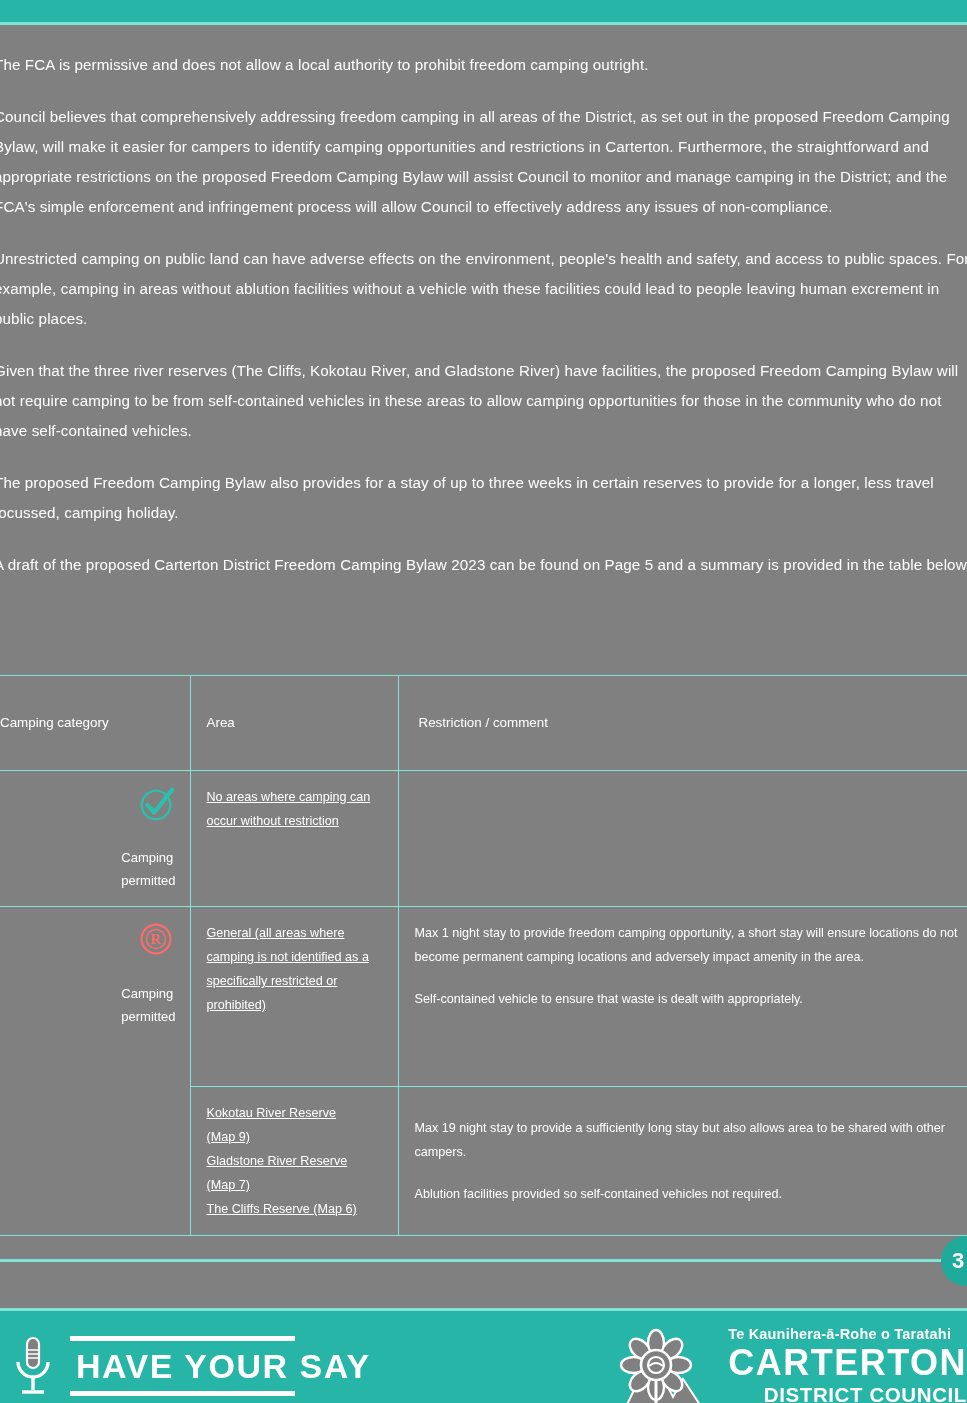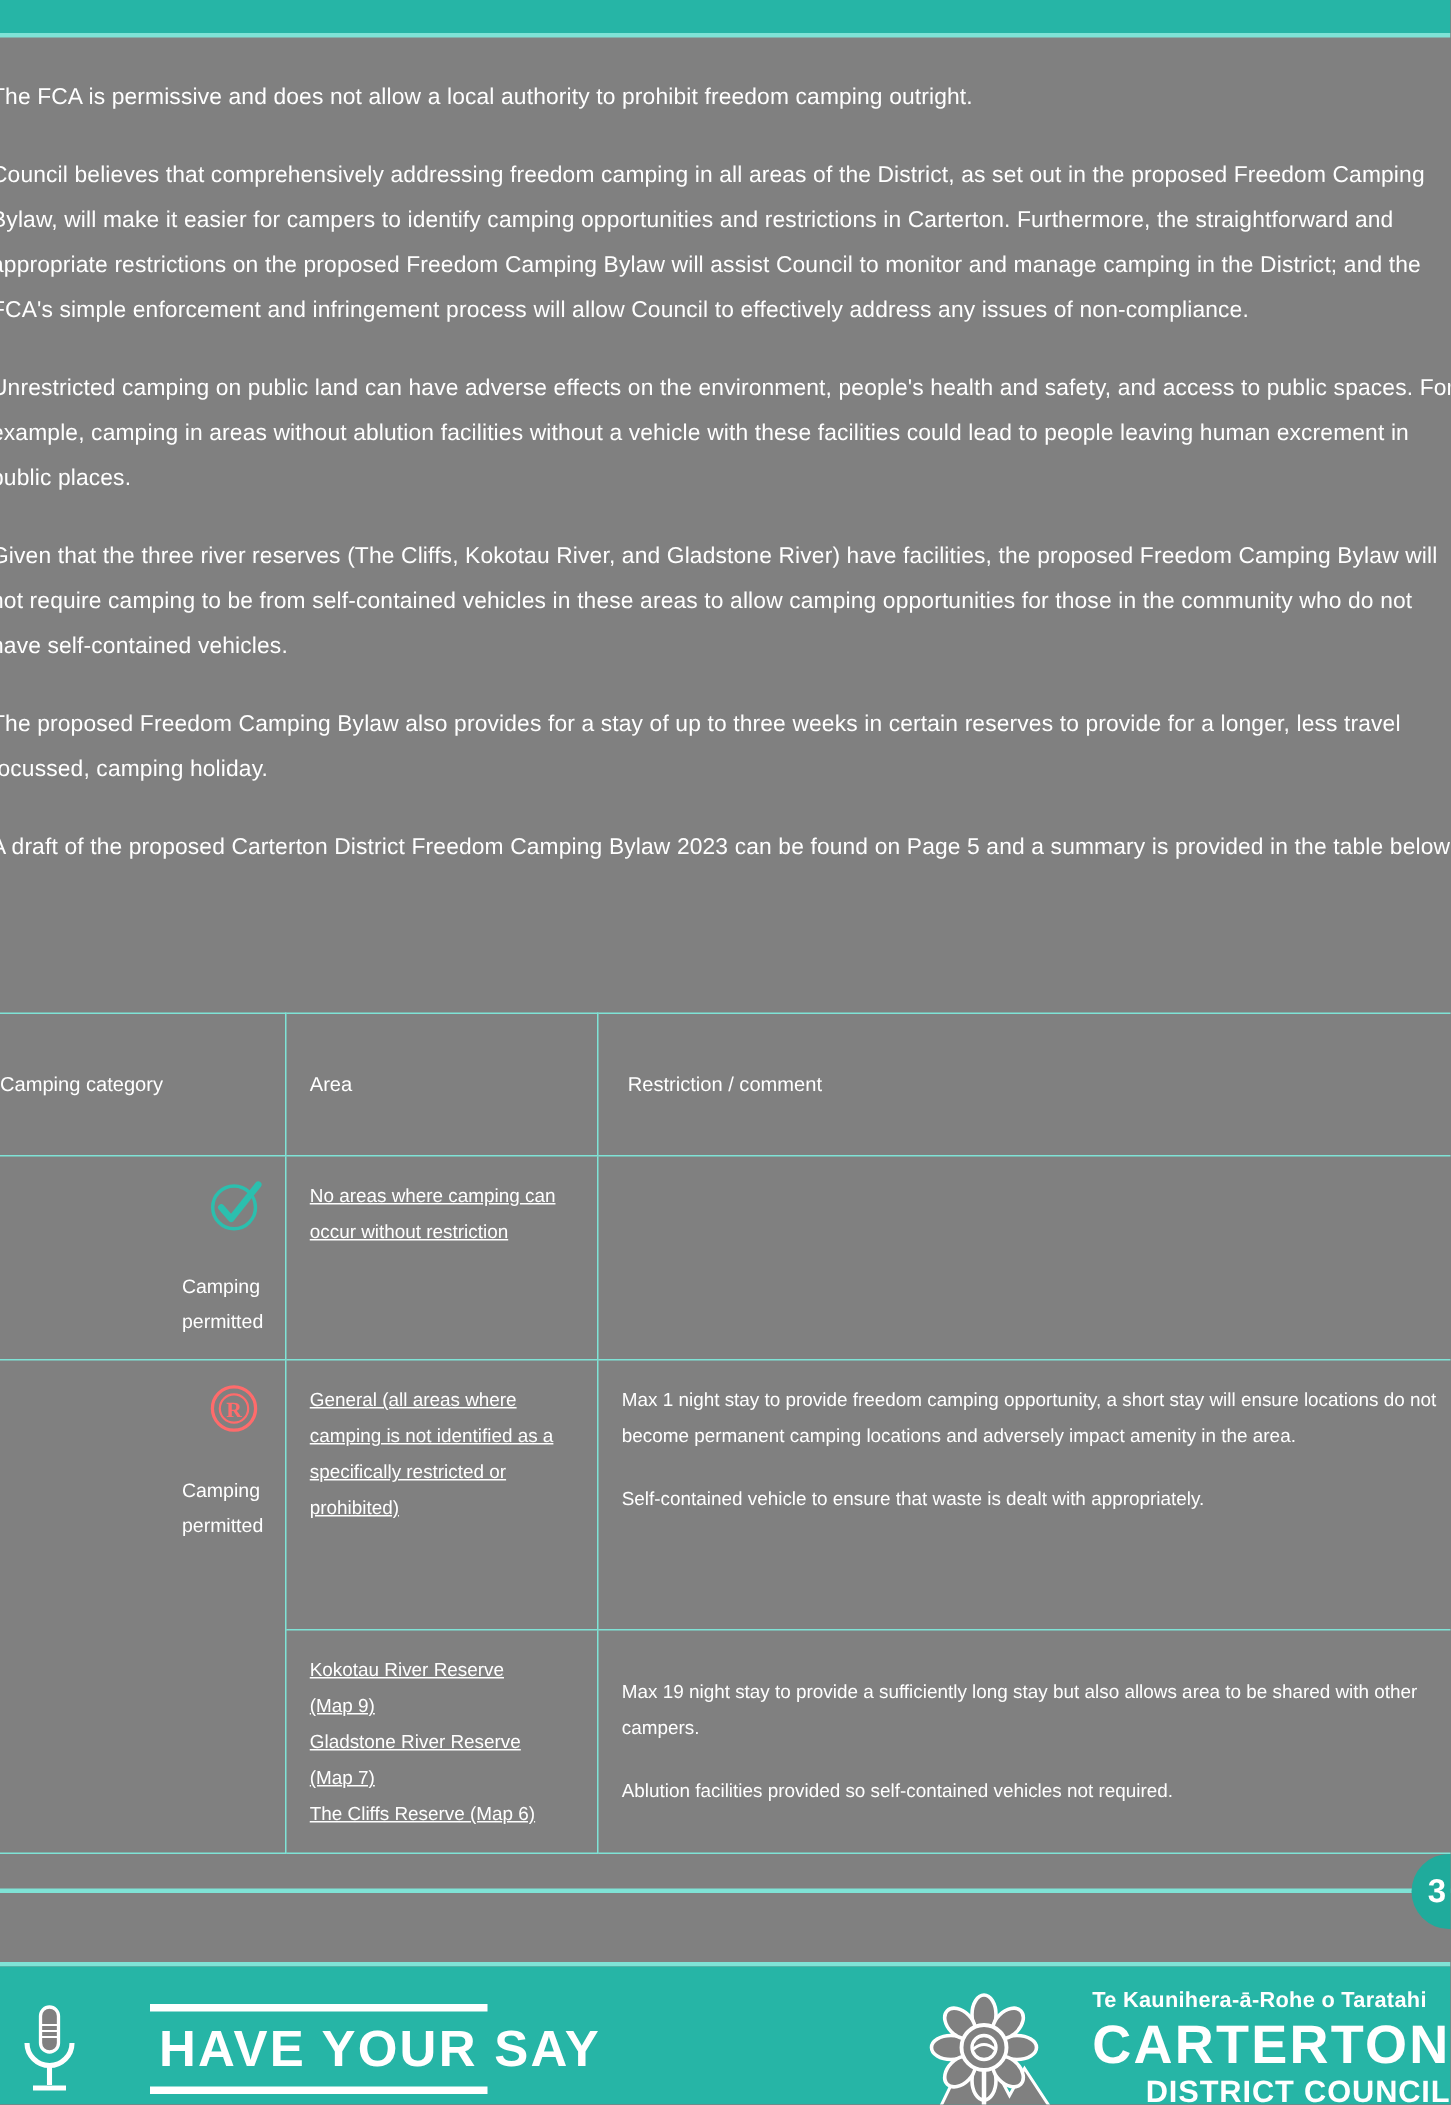--- a/index.html
+++ b/index.html
@@ -135,21 +135,20 @@
     background:#26b5a6;
   }
   .hys {
     position:absolute; left:10px; top:18px;
     display:flex; align-items:center; gap:14px;
   }
   .mic { width:46px; height:60px; display:block; }
   .hys-text {
     position:relative;
     padding:7px 0 7px 0;
-    margin-left:30px;
   }
   .hys-text .bar {
     height:5px; background:#ffffff; width:225px;
   }
   .hys-text .words {
     color:#ffffff;
     font-size:34px;
     font-weight:bold;
     letter-spacing:1.5px;
     line-height:44px;

